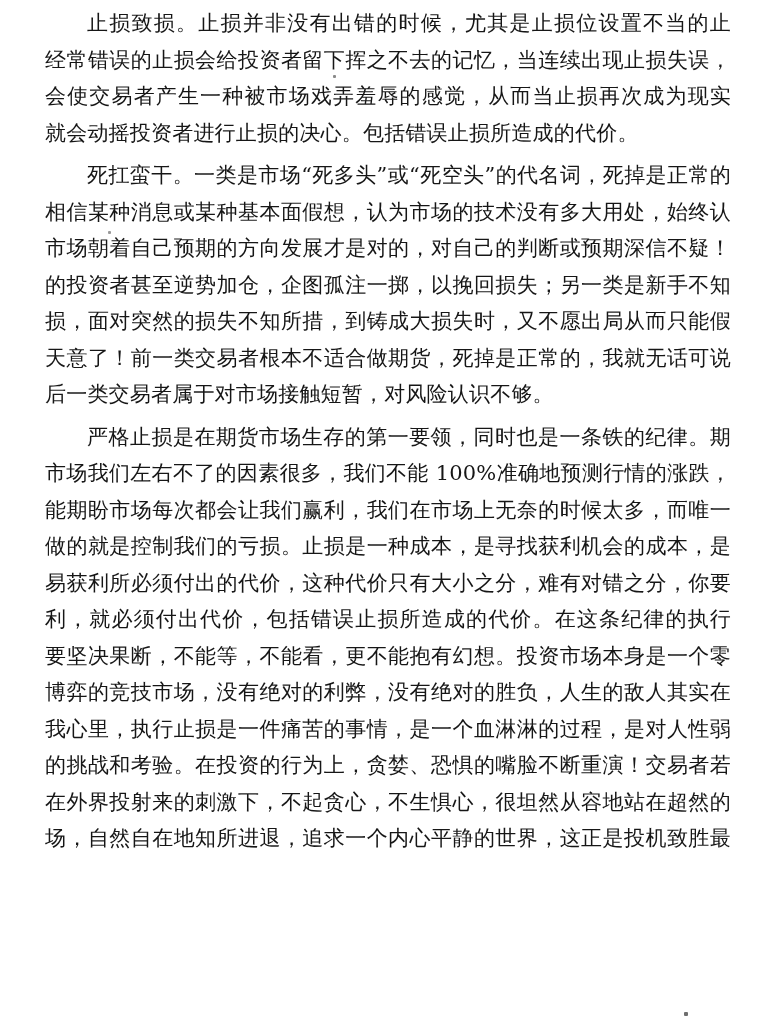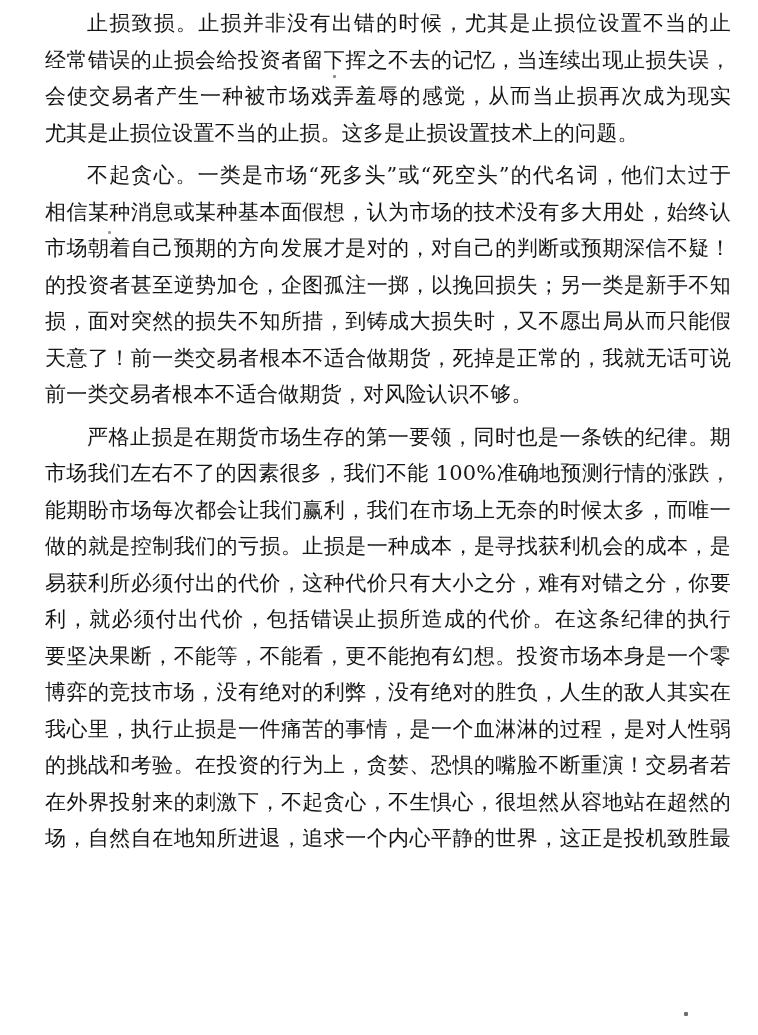--- a/index.html
+++ b/index.html
@@ -59,31 +59,31 @@
 </head>
 <body>
 
 <div class="page">
   <div class="text-block">
 
     <div class="para">
       <div class="line indent">止损致损。止损并非没有出错的时候，尤其是止损位设置不当的止损。</div>
       <div class="line">经常错误的止损会给投资者留下挥之不去的记忆，当连续出现止损失误，就</div>
       <div class="line">会使交易者产生一种被市场戏弄羞辱的感觉，从而当止损再次成为现实时，</div>
-      <div class="line last">尤其是止损位设置不当的止损。这多是止损设置技术上的问题。</div>
+      <div class="line last">就会动摇投资者进行止损的决心。包括错误止损所造成的代价。</div>
     </div>
 
     <div class="para">
-      <div class="line indent">不起贪心。一类是市场“死多头”或“死空头”的代名词，他们太过于</div>
+      <div class="line indent">死扛蛮干。一类是市场“死多头”或“死空头”的代名词，死掉是正常的</div>
       <div class="line">相信某种消息或某种基本面假想，认为市场的技术没有多大用处，始终认为</div>
       <div class="line">市场朝着自己预期的方向发展才是对的，对自己的判断或预期深信不疑！有</div>
       <div class="line">的投资者甚至逆势加仓，企图孤注一掷，以挽回损失；另一类是新手不知止</div>
       <div class="line">损，面对突然的损失不知所措，到铸成大损失时，又不愿出局从而只能假以</div>
       <div class="line">天意了！前一类交易者根本不适合做期货，死掉是正常的，我就无话可说了；</div>
-      <div class="line last">前一类交易者根本不适合做期货，对风险认识不够。</div>
+      <div class="line last">后一类交易者属于对市场接触短暂，对风险认识不够。</div>
     </div>
 
     <div class="para">
       <div class="line indent">严格止损是在期货市场生存的第一要领，同时也是一条铁的纪律。期货</div>
       <div class="line">市场我们左右不了的因素很多，我们不能 100%准确地预测行情的涨跌，也不</div>
       <div class="line">能期盼市场每次都会让我们赢利，我们在市场上无奈的时候太多，而唯一能</div>
       <div class="line">做的就是控制我们的亏损。止损是一种成本，是寻找获利机会的成本，是交</div>
       <div class="line">易获利所必须付出的代价，这种代价只有大小之分，难有对错之分，你要获</div>
       <div class="line">利，就必须付出代价，包括错误止损所造成的代价。在这条纪律的执行上，</div>
       <div class="line">要坚决果断，不能等，不能看，更不能抱有幻想。投资市场本身是一个零和</div>

